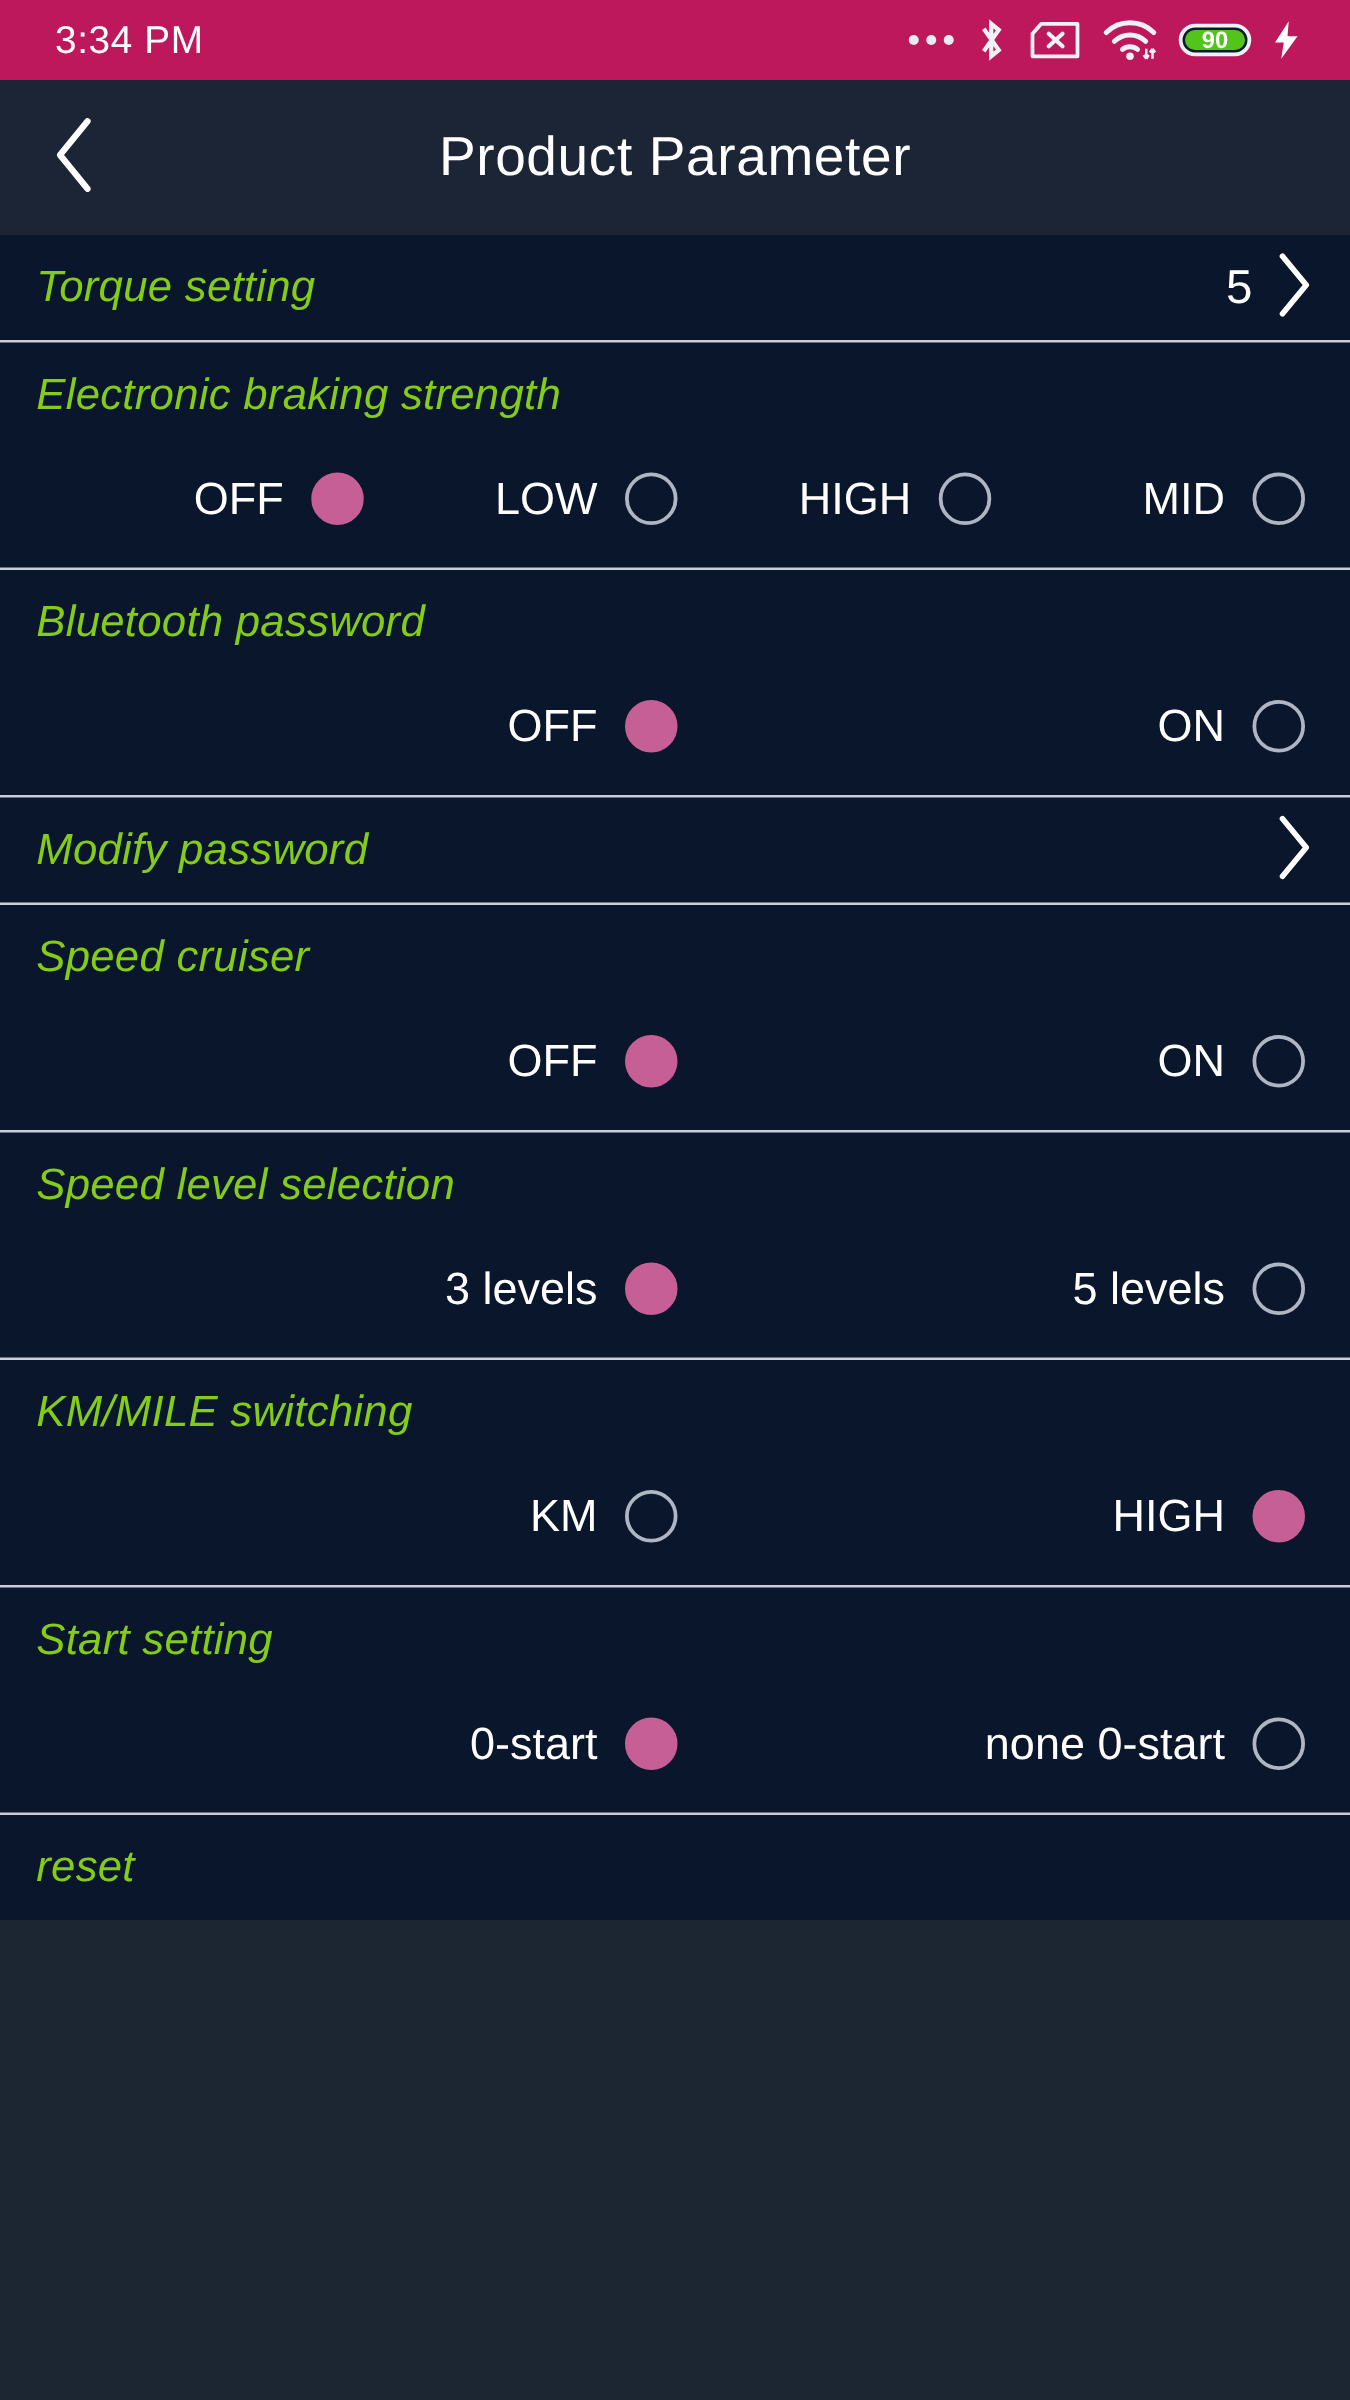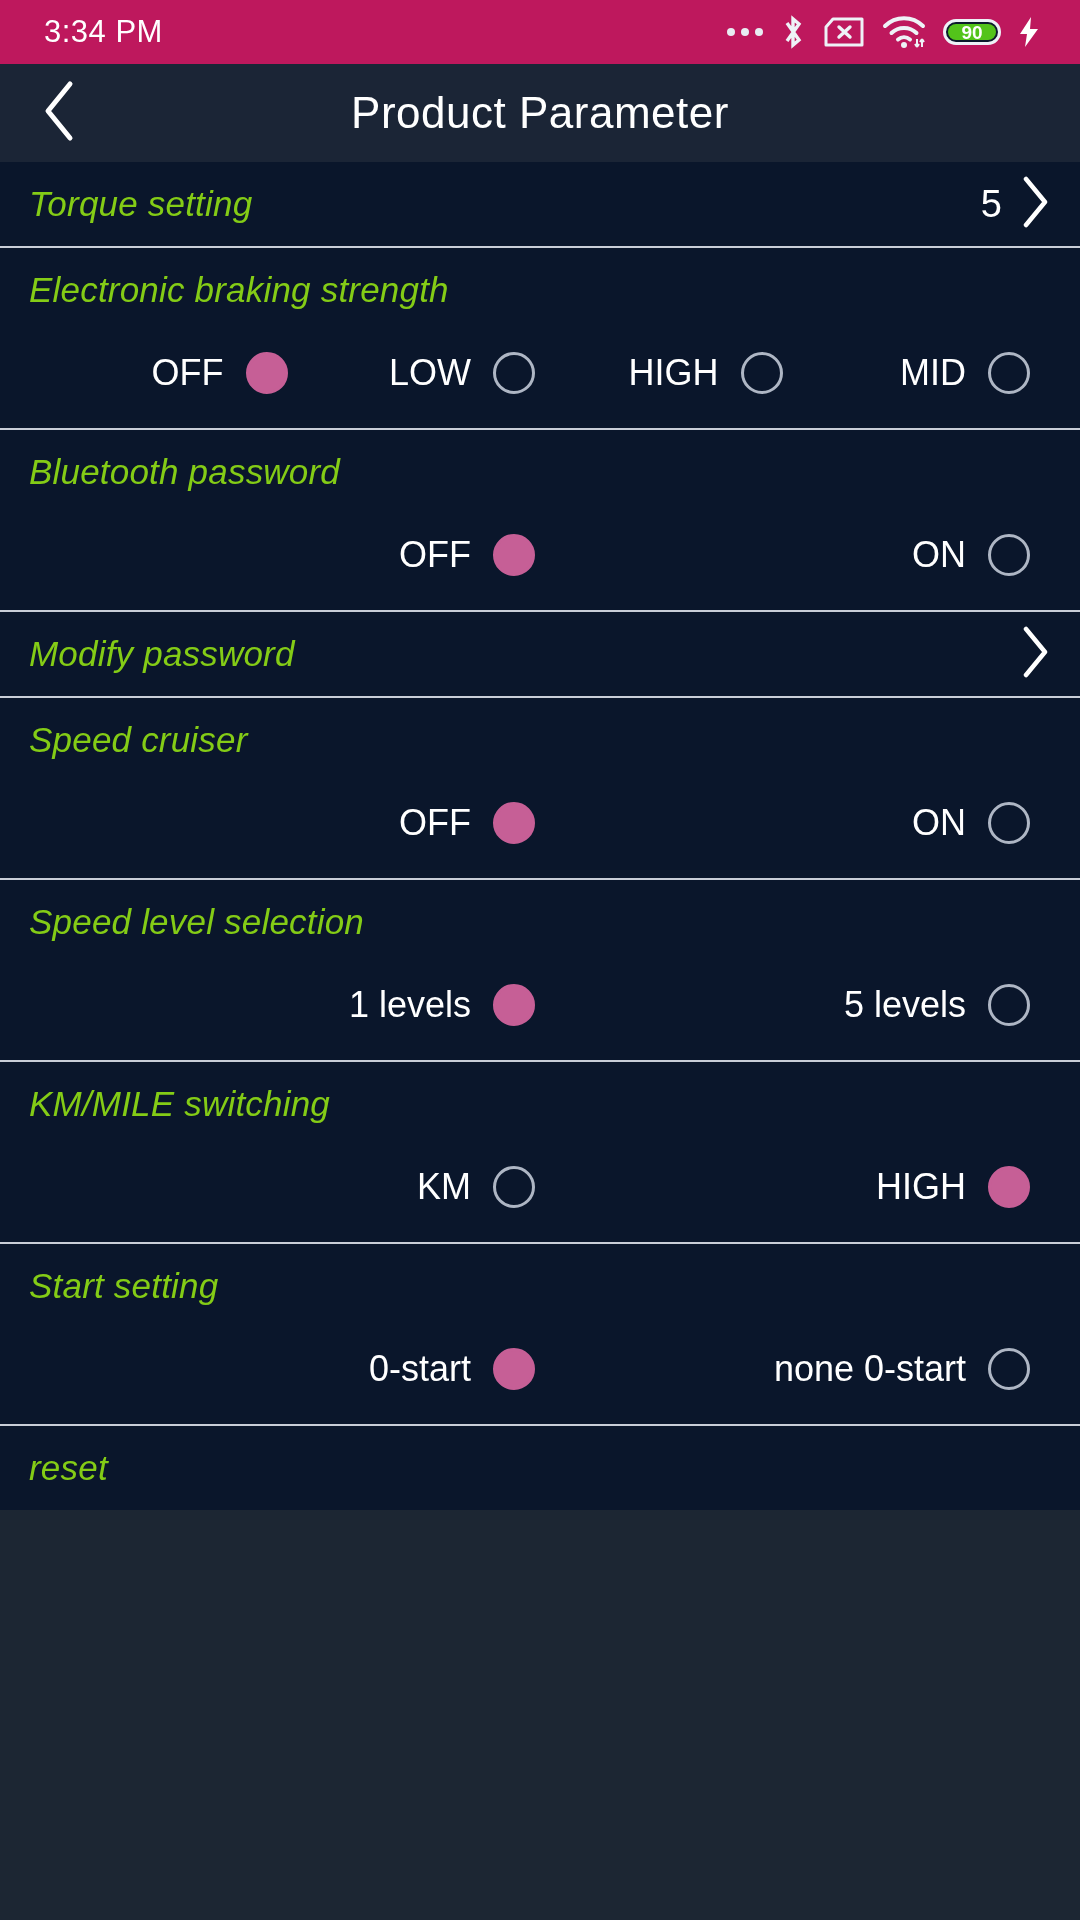--- a/index.html
+++ b/index.html
@@ -36,21 +36,21 @@
     position:absolute; left:2px; top:2px; bottom:2px; width:calc(100% - 4px);
     border-radius:11px; background:#53c41a;
   }
   .ic-batt span{
     position:relative; z-index:2; color:#ffffff; font-size:19px; font-weight:bold;
     letter-spacing:0px; line-height:1;
   }
 
   
   .titlebar{
-    height:98px; background:#1b2536;
+    height:124px; background:#1b2536;
     display:flex; align-items:center; position:relative;
   }
   .backbtn{
     width:120px; height:97px; display:flex; align-items:center; justify-content:center;
     cursor:pointer;
   }
   .title{
     position:absolute; left:0; right:0; text-align:center;
     color:#ffffff; font-size:44px; font-weight:400; letter-spacing:.5px;
     pointer-events:none;
@@ -72,21 +72,21 @@
     height:84px; display:flex; align-items:center; justify-content:space-between;
     padding-right:30px; cursor:pointer;
   }
   .navrow .val{ color:#ffffff; font-size:38px; margin-right:18px; }
   .navrow .right{ display:flex; align-items:center; }
 
   
   .section{ padding-top:22px; padding-bottom:20px; }
   .section .label{ margin-bottom:28px; }
 
-  .opts{ display:flex; align-items:center; padding:0 50px 0 40px; height:70px; }
+  .opts{ display:flex; align-items:center; padding:0 36px 0 40px; height:70px; }
   .opt{
     display:flex; align-items:center; justify-content:flex-end; gap:22px;
     cursor:pointer;
   }
   .opt .otxt{ color:#ffffff; font-size:36px; white-space:nowrap; }
   .radio{
     width:42px; height:42px; border-radius:50%;
     border:3px solid #aeb6c4; background:transparent; flex:none;
   }
   .radio.on{ background:#c65f96; border-color:#c65f96; }
@@ -240,21 +240,21 @@
             </div>
           </div>
         </div>
       </div>
       <div class="divider"></div>
       <div class="row">
         <div class="section">
           <div class="label">Speed level selection</div>
           <div class="opts two">
             <div class="opt">
-              <span class="otxt">1 levels</span>
+              <span class="otxt">3 levels</span>
               <span class="radio on"></span>
             </div>
             <div class="opt">
               <span class="otxt">5 levels</span>
               <span class="radio"></span>
             </div>
           </div>
         </div>
       </div>
       <div class="divider"></div>

